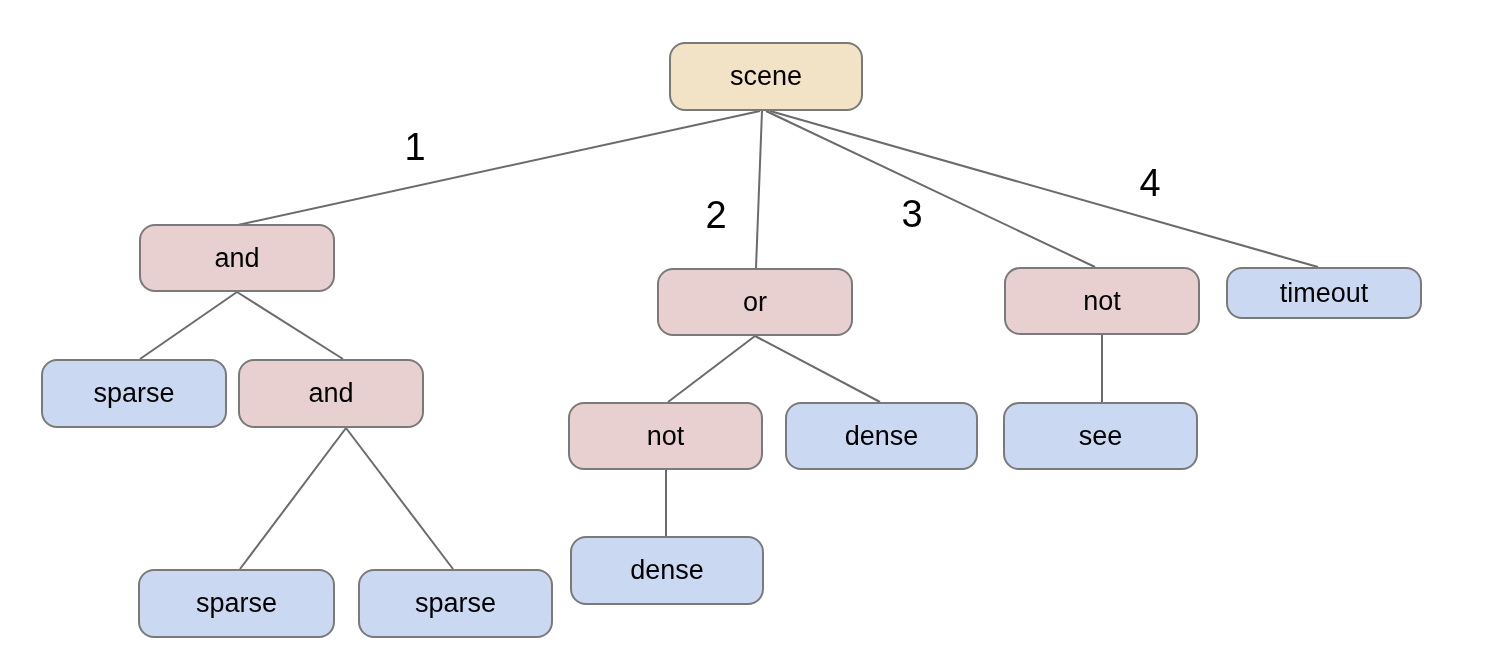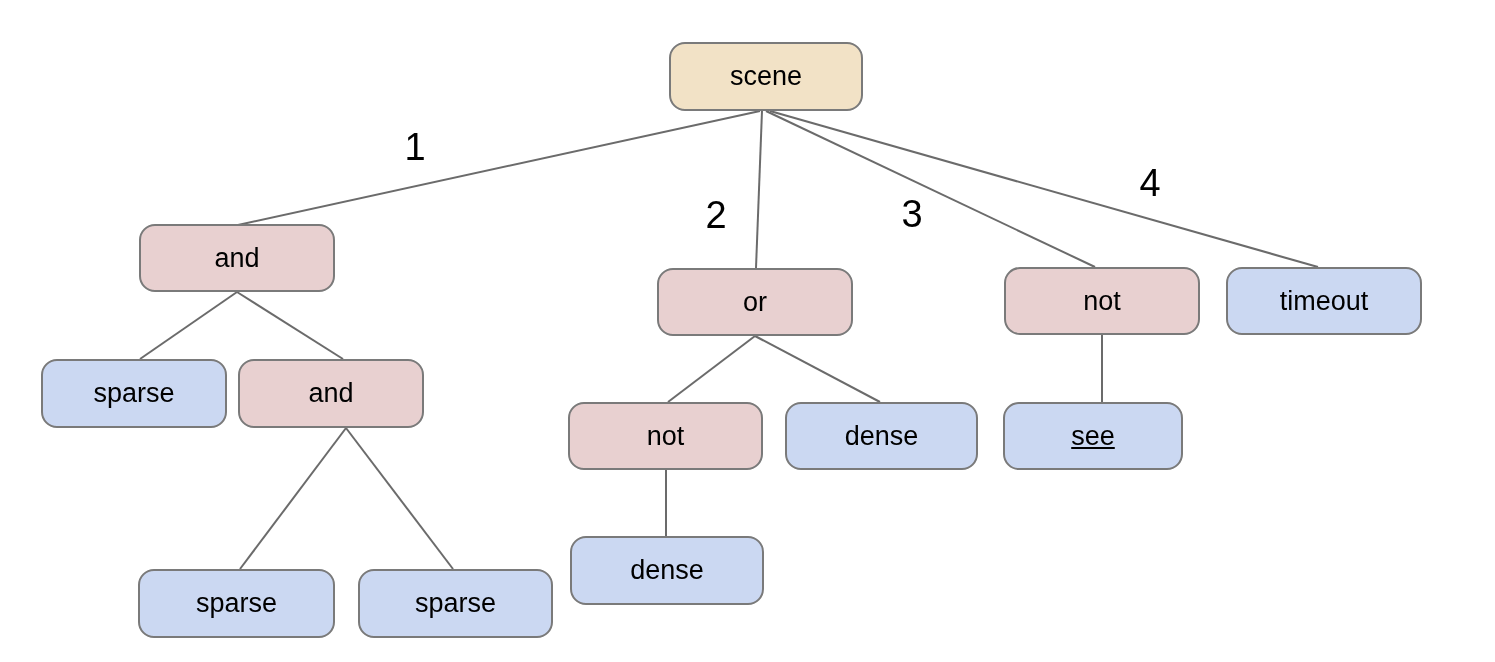--- a/index.html
+++ b/index.html
@@ -74,36 +74,36 @@
     </div>
   <div class="node operator" style="left:139px;  top:224px; width:196px; height:68px;">
       <span>and</span>
     </div>
   <div class="node operator" style="left:657px;  top:268px; width:196px; height:68px;">
       <span>or</span>
     </div>
   <div class="node operator" style="left:1004px; top:267px; width:196px; height:68px;">
       <span>not</span>
     </div>
-  <div class="node leaf" style="left:1226px; top:267px; width:196px; height:68px;">
+  <div class="node leaf" style="left:1226px; top:267px; width:196px; height:52px;">
       <span>timeout</span>
     </div>
   <div class="node leaf" style="left:41px;   top:359px; width:186px; height:69px;">
       <span>sparse</span>
     </div>
   <div class="node operator" style="left:238px;  top:359px; width:186px; height:69px;">
       <span>and</span>
     </div>
   <div class="node operator" style="left:568px;  top:402px; width:195px; height:68px;">
       <span>not</span>
     </div>
   <div class="node leaf" style="left:785px;  top:402px; width:193px; height:68px;">
       <span>dense</span>
     </div>
-  <div class="node leaf" style="left:1003px; top:402px; width:180px; height:68px;text-decoration:underline;">
+  <div class="node leaf" style="left:1003px; top:402px; width:195px; height:68px;">
       <span>see</span>
     </div>
   <div class="node leaf" style="left:138px;  top:569px; width:197px; height:69px;">
       <span>sparse</span>
     </div>
   <div class="node leaf" style="left:358px;  top:569px; width:195px; height:69px;">
       <span>sparse</span>
     </div>
   <div class="node leaf" style="left:570px;  top:536px; width:194px; height:69px;">
       <span>dense</span>

